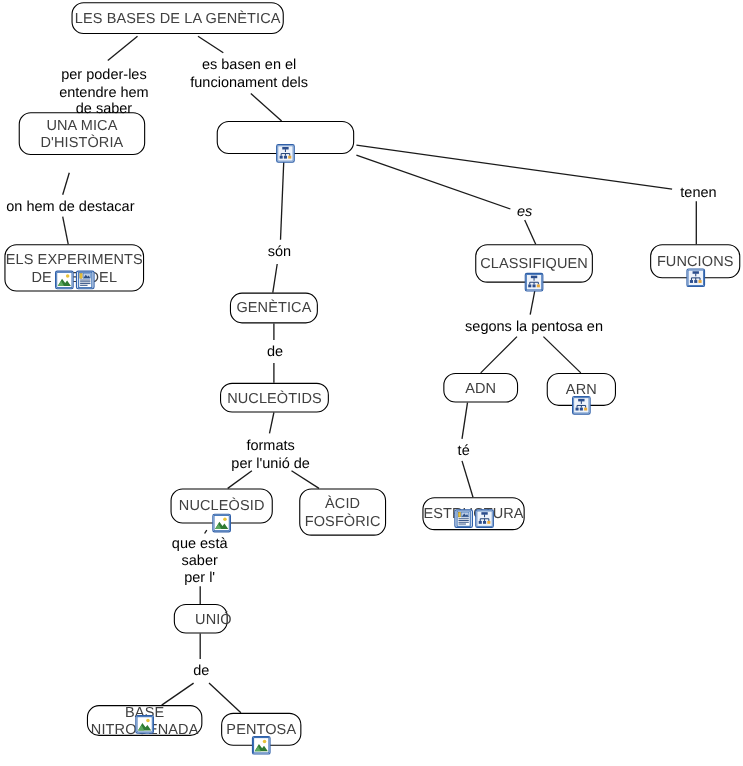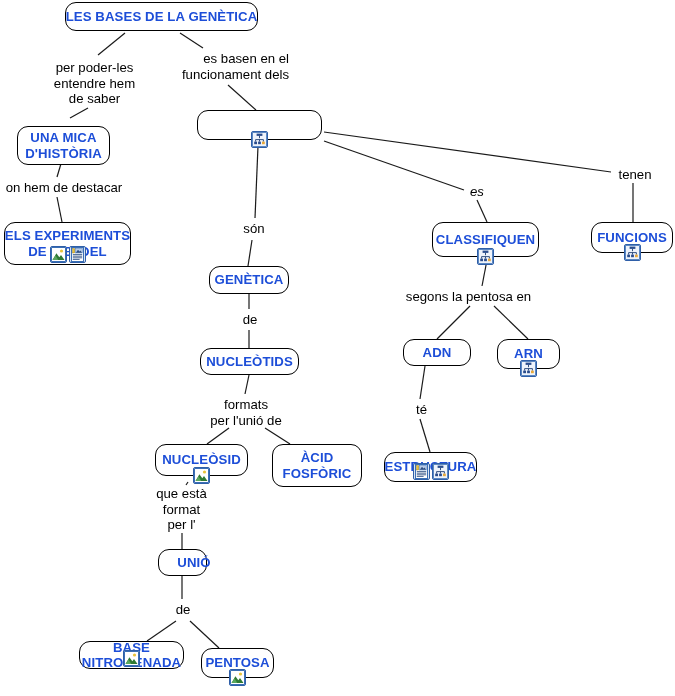--- a/index.html
+++ b/index.html
@@ -30,27 +30,26 @@
   .node {
     position: absolute;
     box-sizing: border-box;
     border: 1.3px solid #000000;
     border-radius: 11px;
     background: #ffffff;
     display: flex;
     flex-direction: column;
     align-items: center;
     justify-content: center;
-    color: #1d4ed8;
+    color: #404040;
     font-size: 13.2px;
     line-height: 15.5px;
     text-align: center;
     white-space: pre;
     letter-spacing: 0.1px;
-    font-weight: bold;
   }
   .node .label {
     padding: 0 7px;
   }
   .linklabel {
     position: absolute;
     color: #000000;
     font-size: 13.2px;
     line-height: 15.5px;
     text-align: center;
@@ -111,21 +110,21 @@
       <line x1="324" y1="132" x2="611" y2="172" stroke="#1a1a1a" stroke-width="1.2"></line>
       <line x1="633" y1="183" x2="633" y2="222" stroke="#1a1a1a" stroke-width="1.2"></line>
       <line x1="487" y1="260" x2="482" y2="286" stroke="#1a1a1a" stroke-width="1.2"></line>
       <line x1="470" y1="306" x2="437" y2="339" stroke="#1a1a1a" stroke-width="1.2"></line>
       <line x1="494" y1="306" x2="528" y2="339" stroke="#1a1a1a" stroke-width="1.2"></line>
       <line x1="425" y1="366" x2="420" y2="399" stroke="#1a1a1a" stroke-width="1.2"></line>
       <line x1="420" y1="419" x2="430" y2="452" stroke="#1a1a1a" stroke-width="1.2"></line>
     </svg>
   <div id="node-layer">
       <div class="node" style="left: 65px; top: 2px; width: 193px; height: 29px;"><span class="label">LES BASES DE LA GENÈTICA</span></div>
-      <div class="node" style="left: 17px; top: 126px; width: 93px; height: 39px;"><span class="label">UNA MICA
+      <div class="node" style="left: 17px; top: 102px; width: 115px; height: 39px;"><span class="label">UNA MICA
 D'HISTÒRIA</span></div>
       <div class="node" style="left: 4px; top: 222px; width: 127px; height: 43px;"><span class="label">ELS EXPERIMENTS
 DE MENDEL</span><span class="icons inset"><span class="ico"><svg width="15" height="15" viewBox="0 0 15 15">
               <rect x="0.5" y="0.5" width="14" height="14" fill="#ffffff" stroke="#3a6fb5" stroke-width="1"></rect>
               <circle cx="10.5" cy="4" r="1.6" fill="#e8c33a"></circle>
               <path d="M1.5 13 L5.4 6.3 L8.3 10.2 L10 8 L13.5 13 Z" fill="#2f7a33"></path>
               <path d="M1.5 13 L4.6 8.4 L7.2 13 Z" fill="#5aa85e"></path>
             </svg></span><span class="ico"><svg width="15" height="15" viewBox="0 0 15 15">
               <rect x="1.5" y="0.5" width="12" height="14" fill="#ffffff" stroke="#3a6fb5" stroke-width="1"></rect>
               <rect x="2.6" y="1.6" width="2.1" height="4.4" fill="#e8c33a" stroke="#8a6d12" stroke-width="0.4"></rect>
@@ -153,21 +152,21 @@
               <rect x="10.0" y="9.6" width="2.8" height="2.6" fill="#e8a93a"></rect>
             </svg></span></span></div>
       <div class="node" style="left: 209px; top: 266px; width: 80px; height: 28px;"><span class="label">GENÈTICA</span></div>
       <div class="node" style="left: 200px; top: 348px; width: 99px; height: 27px;"><span class="label">NUCLEÒTIDS</span></div>
       <div class="node" style="left: 155px; top: 444px; width: 93px; height: 32px;"><span class="label">NUCLEÒSID</span><span class="icons"><span class="ico"><svg width="15" height="15" viewBox="0 0 15 15">
               <rect x="0.5" y="0.5" width="14" height="14" fill="#ffffff" stroke="#3a6fb5" stroke-width="1"></rect>
               <circle cx="10.5" cy="4" r="1.6" fill="#e8c33a"></circle>
               <path d="M1.5 13 L5.4 6.3 L8.3 10.2 L10 8 L13.5 13 Z" fill="#2f7a33"></path>
               <path d="M1.5 13 L4.6 8.4 L7.2 13 Z" fill="#5aa85e"></path>
             </svg></span></span></div>
-      <div class="node" style="left: 272px; top: 444px; width: 90px; height: 43px;"><span class="label">ÀCID
+      <div class="node" style="left: 272px; top: 444px; width: 79px; height: 43px;"><span class="label">ÀCID
 FOSFÒRIC</span></div>
       <div class="node" style="left: 158px; top: 549px; width: 49px; height: 27px; padding-left: 23px;"><span class="label">UNIÓ</span></div>
       <div class="node" style="left: 79px; top: 641px; width: 105px; height: 28px;"><span class="label">BASE
 NITROGENADA</span><span class="icons inset"><span class="ico"><svg width="15" height="15" viewBox="0 0 15 15">
               <rect x="0.5" y="0.5" width="14" height="14" fill="#ffffff" stroke="#3a6fb5" stroke-width="1"></rect>
               <circle cx="10.5" cy="4" r="1.6" fill="#e8c33a"></circle>
               <path d="M1.5 13 L5.4 6.3 L8.3 10.2 L10 8 L13.5 13 Z" fill="#2f7a33"></path>
               <path d="M1.5 13 L4.6 8.4 L7.2 13 Z" fill="#5aa85e"></path>
             </svg></span></span></div>
       <div class="node" style="left: 201px; top: 648px; width: 73px; height: 30px;"><span class="label">PENTOSA</span><span class="icons"><span class="ico"><svg width="15" height="15" viewBox="0 0 15 15">
@@ -242,29 +241,29 @@
               <rect x="4.6" y="1.6" width="5.8" height="2.3" fill="#2b4d8c"></rect>
               <rect x="2.2" y="9.6" width="2.8" height="2.6" fill="#2b4d8c"></rect>
               <rect x="6.1" y="9.6" width="2.8" height="2.6" fill="#2b4d8c"></rect>
               <rect x="10.0" y="9.6" width="2.8" height="2.6" fill="#e8a93a"></rect>
             </svg></span></span></div>
     </div>
   <div id="label-layer">
       <div class="linklabel" style="left: 41px; top: 60px; width: 107px;">per poder-les
 entendre hem
 de saber</div>
-      <div class="linklabel" style="left: 164px; top: 51px; width: 125px; text-align: right;">es basen en el
+      <div class="linklabel" style="left: 164px; top: 51px; width: 125px;">es basen en el
 funcionament dels</div>
       <div class="linklabel" style="left: 0px; top: 180px; width: 128px;">on hem de destacar</div>
       <div class="linklabel" style="left: 240px; top: 221px; width: 28px;">són</div>
       <div class="linklabel" style="left: 240px; top: 312px; width: 20px;">de</div>
       <div class="linklabel" style="left: 198px; top: 397px; width: 96px;">formats
 per l'unió de</div>
       <div class="linklabel" style="left: 150px; top: 486px; width: 63px;">que està
-format
+saber
 per l'</div>
       <div class="linklabel" style="left: 173px; top: 602px; width: 20px;">de</div>
       <div class="linklabel" style="left: 468px; top: 184px; width: 18px; font-style: italic;">es</div>
       <div class="linklabel" style="left: 614px; top: 167px; width: 42px;">tenen</div>
-      <div class="linklabel" style="left: 391px; top: 289px; width: 155px;">segons la pentosa en</div>
+      <div class="linklabel" style="left: 408px; top: 289px; width: 155px;">segons la pentosa en</div>
       <div class="linklabel" style="left: 414px; top: 402px; width: 15px;">té</div>
     </div>
 </div>
 
 </body></html>

